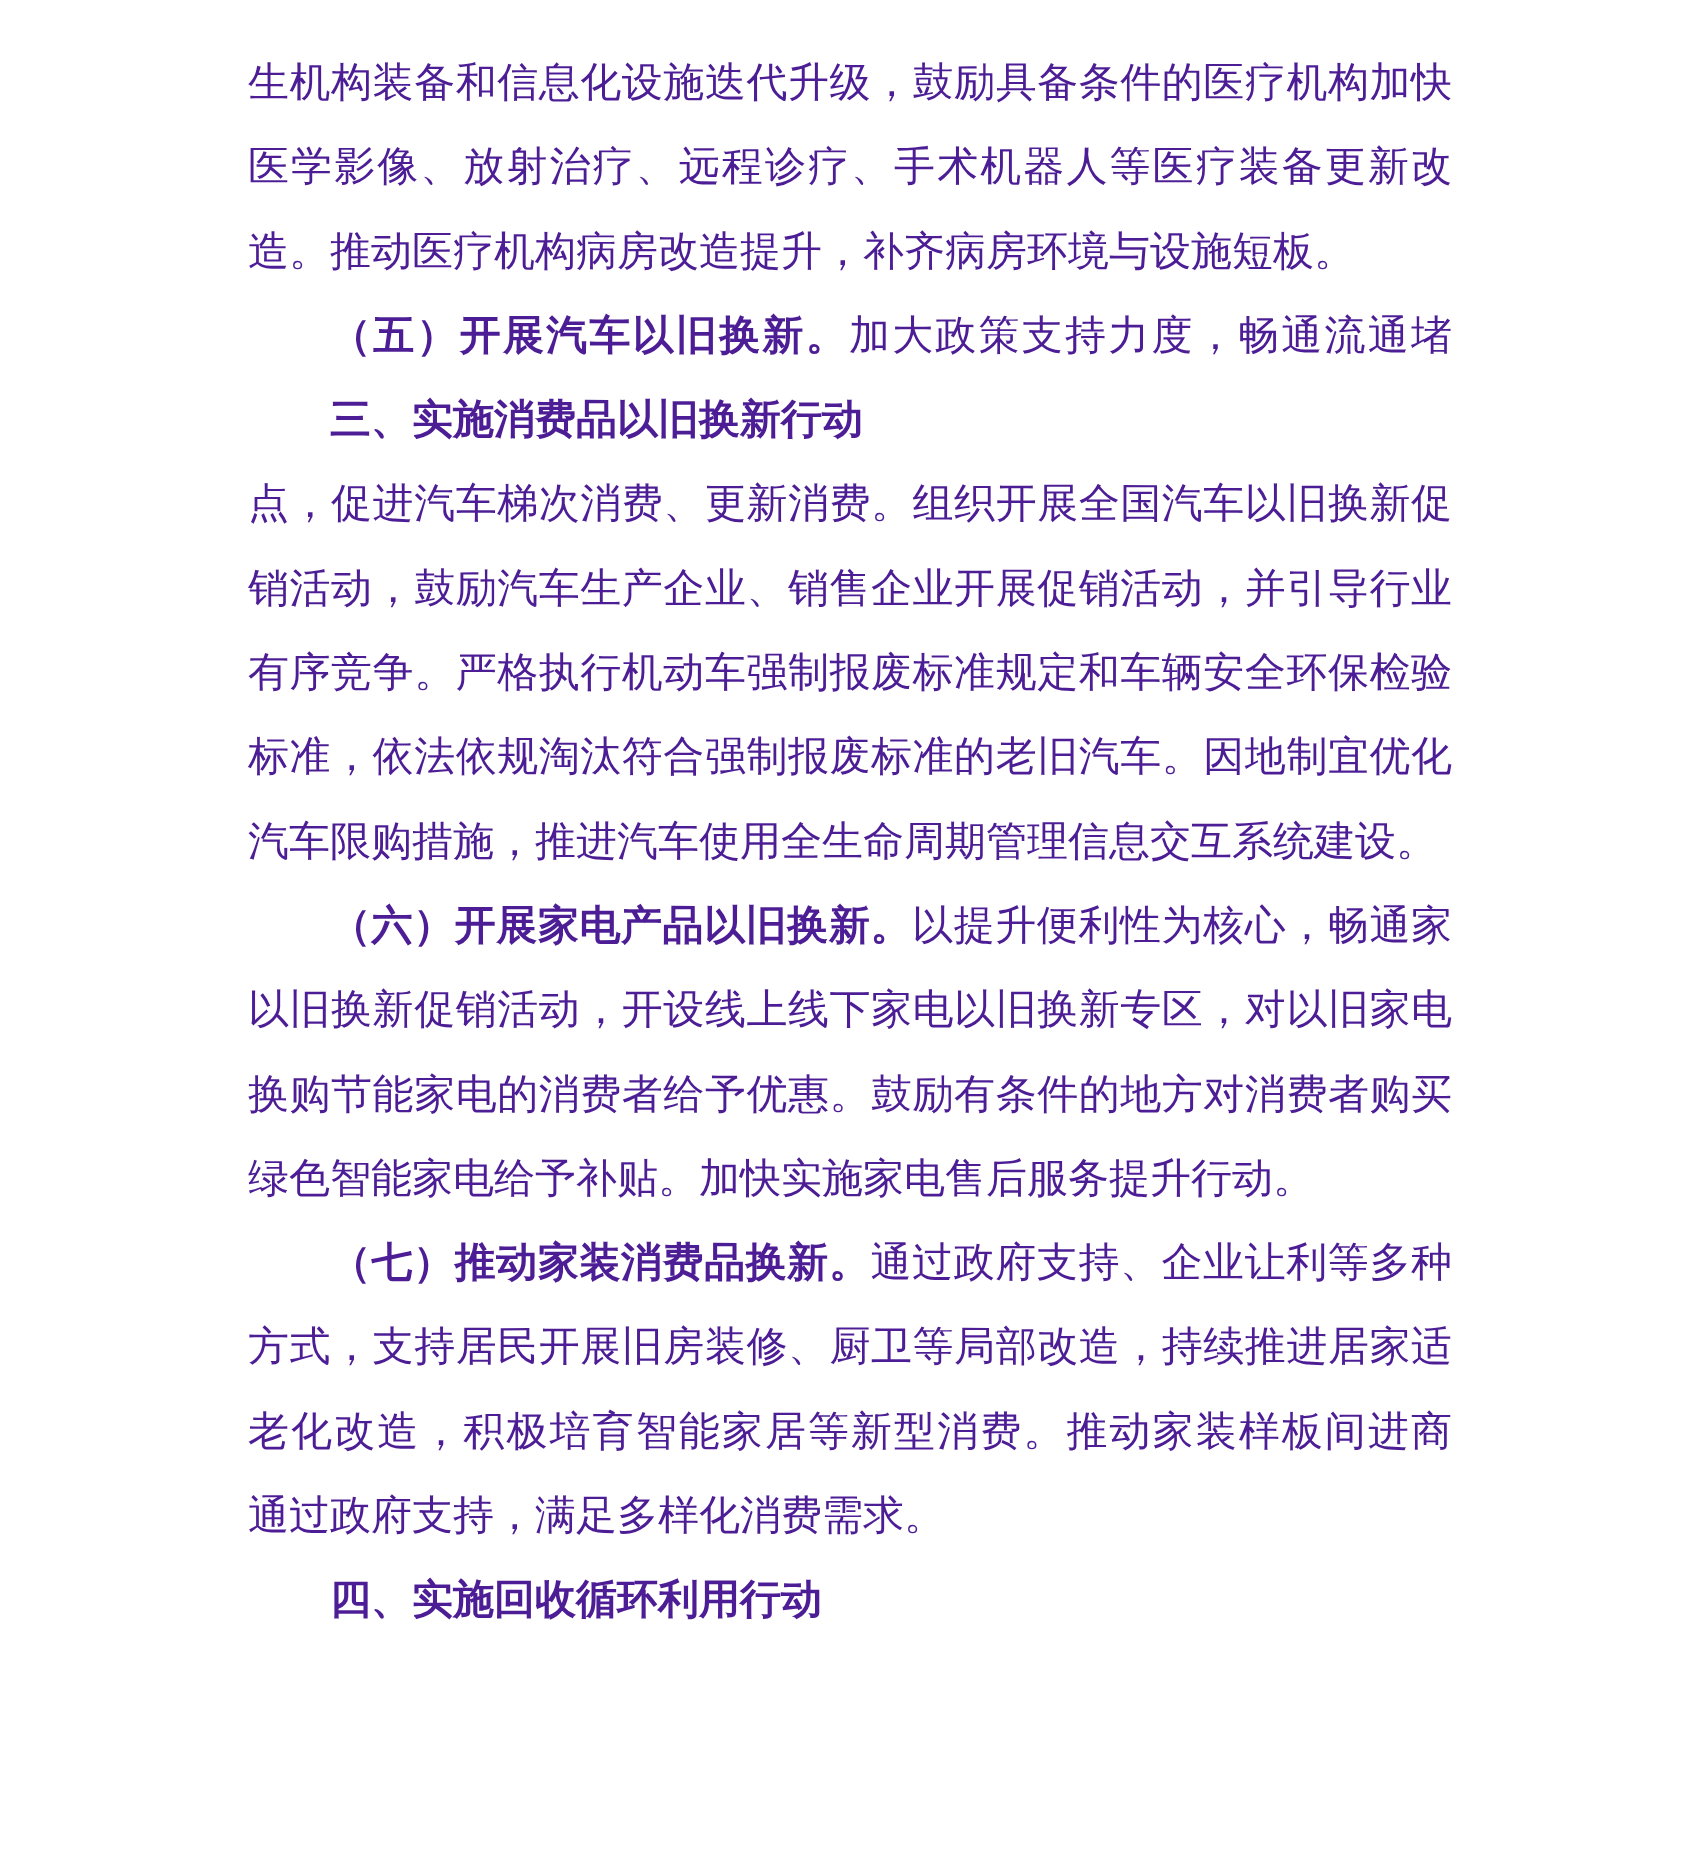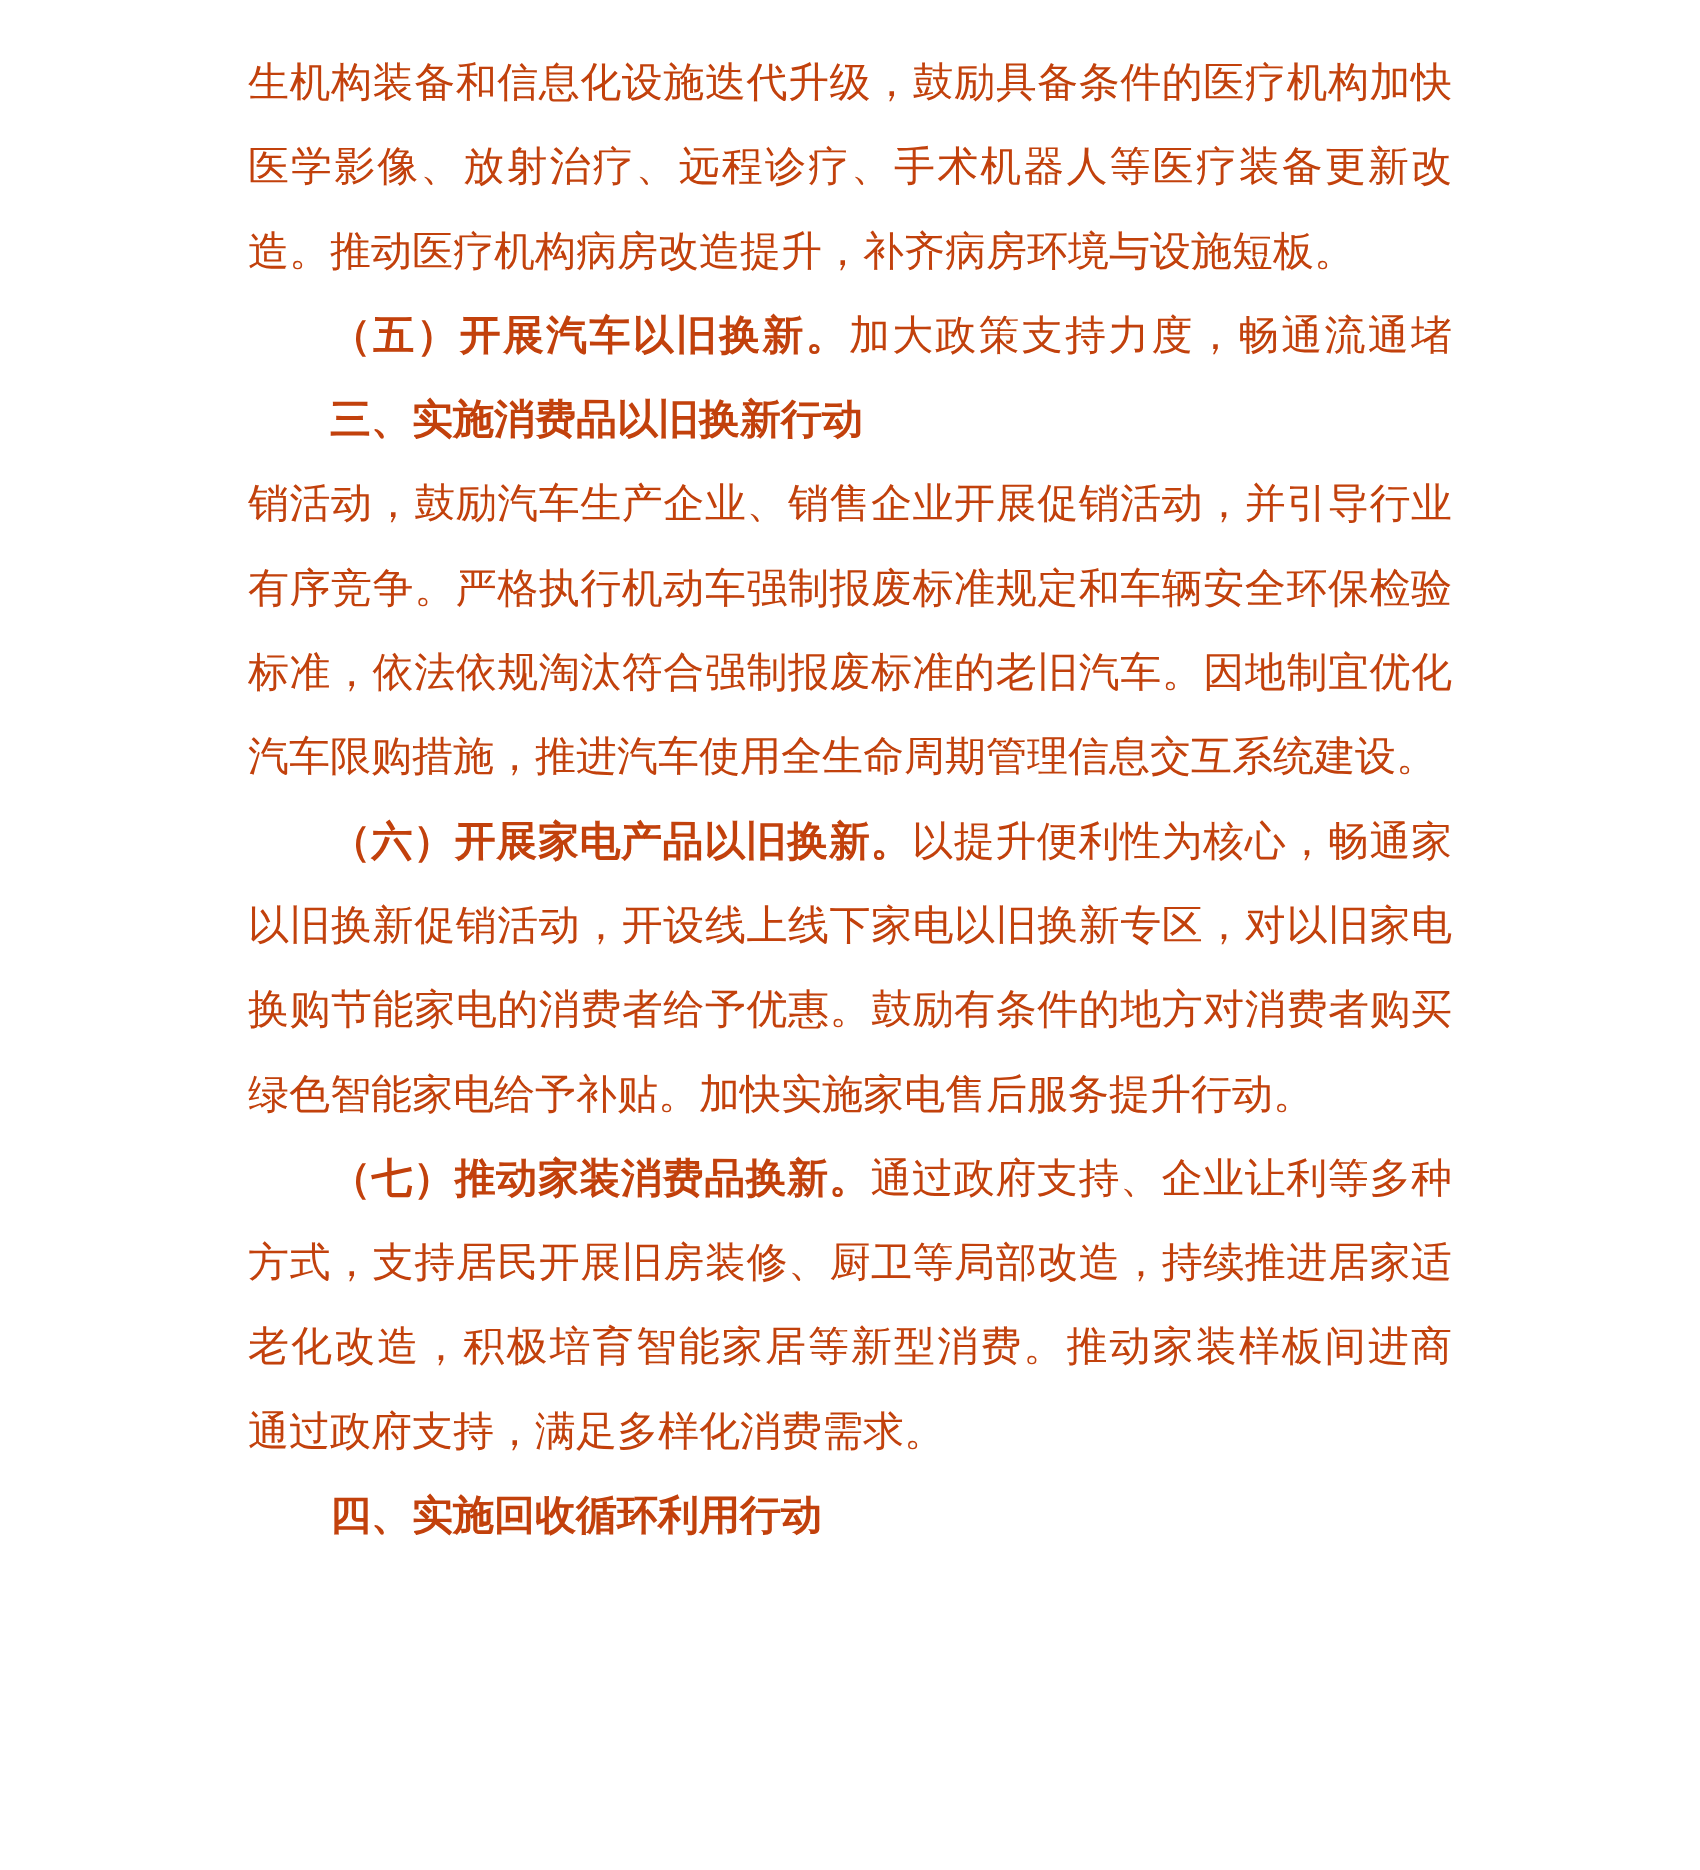--- a/index.html
+++ b/index.html
@@ -36,27 +36,28 @@
   .line.indent {
     text-indent: 2em;
   }
   .seg-bold {
     font-weight: 700;
   }
 </style>
 </head>
 <body>
 
-<div class="page" style="background: rgb(255, 255, 255); color: #c2410c;">
+<div class="page" style="background: rgb(255, 255, 255); color: #4c1d95;">
   <div class="text-column" id="text-column">
       <div class="line stretch"><span class="seg">生机构装备和信息化设施迭代升级，鼓励具备条件的医疗机构加快</span></div>
       <div class="line stretch"><span class="seg">医学影像、放射治疗、远程诊疗、手术机器人等医疗装备更新改</span></div>
       <div class="line"><span class="seg">造。推动医疗机构病房改造提升，补齐病房环境与设施短板。</span></div>
       <div class="line stretch indent"><span class="seg-bold">（五）开展汽车以旧换新。</span><span class="seg">加大政策支持力度，畅通流通堵</span></div>
       <div class="line indent"><span class="seg-bold">三、实施消费品以旧换新行动</span></div>
+      <div class="line stretch"><span class="seg">点，促进汽车梯次消费、更新消费。组织开展全国汽车以旧换新促</span></div>
       <div class="line stretch"><span class="seg">销活动，鼓励汽车生产企业、销售企业开展促销活动，并引导行业</span></div>
       <div class="line stretch"><span class="seg">有序竞争。严格执行机动车强制报废标准规定和车辆安全环保检验</span></div>
       <div class="line stretch"><span class="seg">标准，依法依规淘汰符合强制报废标准的老旧汽车。因地制宜优化</span></div>
       <div class="line"><span class="seg">汽车限购措施，推进汽车使用全生命周期管理信息交互系统建设。</span></div>
       <div class="line stretch indent"><span class="seg-bold">（六）开展家电产品以旧换新。</span><span class="seg">以提升便利性为核心，畅通家</span></div>
       <div class="line stretch"><span class="seg">以旧换新促销活动，开设线上线下家电以旧换新专区，对以旧家电</span></div>
       <div class="line stretch"><span class="seg">换购节能家电的消费者给予优惠。鼓励有条件的地方对消费者购买</span></div>
       <div class="line"><span class="seg">绿色智能家电给予补贴。加快实施家电售后服务提升行动。</span></div>
       <div class="line stretch indent"><span class="seg-bold">（七）推动家装消费品换新。</span><span class="seg">通过政府支持、企业让利等多种</span></div>
       <div class="line stretch"><span class="seg">方式，支持居民开展旧房装修、厨卫等局部改造，持续推进居家适</span></div>

